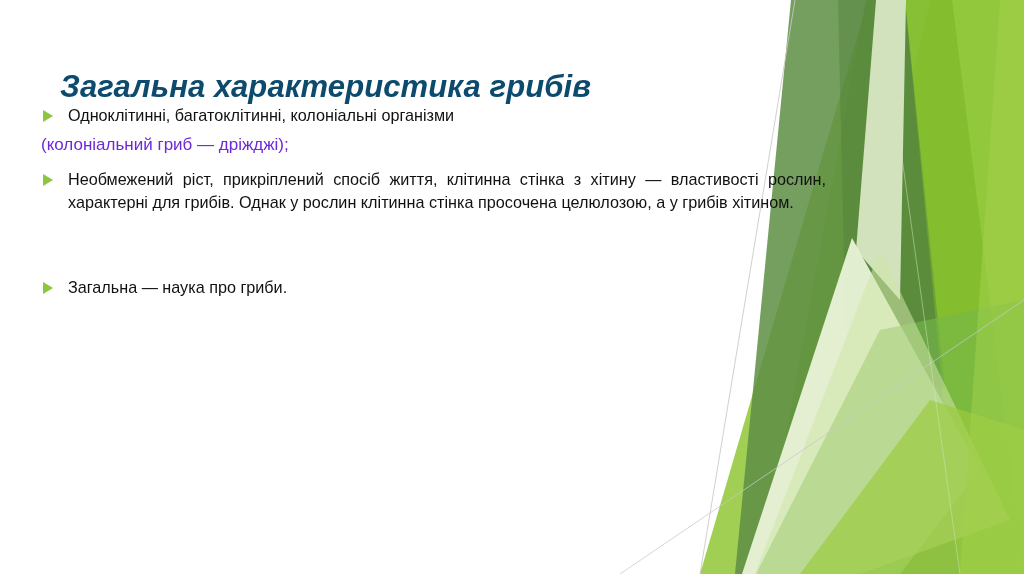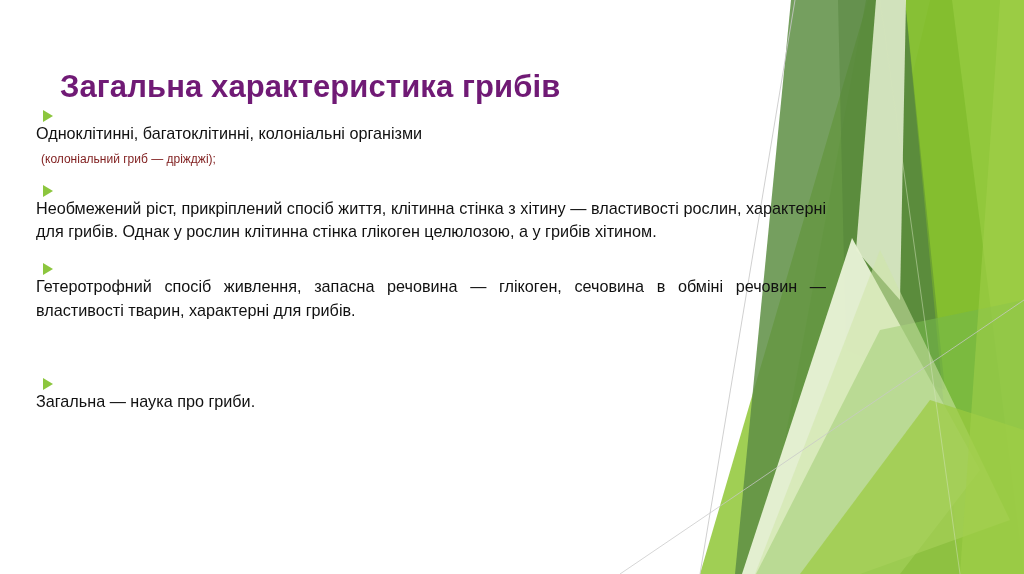--- a/index.html
+++ b/index.html
@@ -29,40 +29,40 @@
     z-index: 0;
   }
 
   
   .title {
     position: absolute;
     left: 60px;
     top: 48px;
     font-size: 31px;
     line-height: 1.15;
-    color: #701a75;
+    color: #0c4a6e;
     letter-spacing: 0.1px;
     z-index: 2;
     white-space: nowrap;
+    font-style: italic;
   }
 
   
   .body {
     position: absolute;
     left: 36px;
     top: 104px;
     width: 790px;
     z-index: 2;
   }
 
   .bullet-row {
     display: flex;
     align-items: flex-start;
     margin-bottom: 2px;
-    flex-direction: column;
   }
   .marker {
     flex: 0 0 auto;
     width: 32px;
     padding-top: 6px;
     display: flex;
     justify-content: flex-start;
     padding-left: 7px;
     box-sizing: border-box;
   }
@@ -77,23 +77,23 @@
     flex: 1 1 auto;
     font-size: 16.2px;
     line-height: 1.44;
     color: #111111;
     text-align: justify;
     text-justify: inter-word;
   }
   .btext.left { text-align: left; }
 
   .plain-line {
-    font-size: 12px;
+    font-size: 17px;
     line-height: 1.44;
-    color: #7f1d1d;
+    color: #6d28d9;
     margin: 6px 0 10px 5px;
   }
   .gap-md { height: 12px; }
 </style>
 </head>
 <body>
 
 <div class="slide">
 
   <svg class="deco" viewBox="0 0 1024 574" preserveAspectRatio="none" xmlns="http://www.w3.org/2000/svg">
@@ -136,30 +136,24 @@
           <i class="tri"></i>
         </span>
       <span class="btext left">Одноклітинні, багатоклітинні, колоніальні організми</span>
     </div>
     <div class="plain-line">(колоніальний гриб — дріжджі);</div>
 
     <div class="bullet-row">
       <span class="marker">
           <i class="tri"></i>
         </span>
-      <span class="btext">Необмежений ріст, прикріплений спосіб життя, клітинна стінка з хітину — властивості рослин, характерні для грибів. Однак у рослин клітинна стінка глікоген целюлозою, а у грибів хітином.</span>
+      <span class="btext">Необмежений ріст, прикріплений спосіб життя, клітинна стінка з хітину — властивості рослин, характерні для грибів. Однак у рослин клітинна стінка просочена целюлозою, а у грибів хітином.</span>
     </div>
     <div class="gap-md"></div>
 
-    <div class="bullet-row">
-      <span class="marker">
-          <i class="tri"></i>
-        </span>
-      <span class="btext">Гетеротрофний спосіб живлення, запасна речовина — глікоген, сечовина в обміні речовин — властивості тварин, характерні для грибів.</span>
-    </div>
     <div class="gap-md"></div>
 
     <div class="gap-md"></div>
 
     <div class="gap-md"></div>
 
     <div class="gap-md"></div>
 
     <div class="bullet-row">
       <span class="marker">

